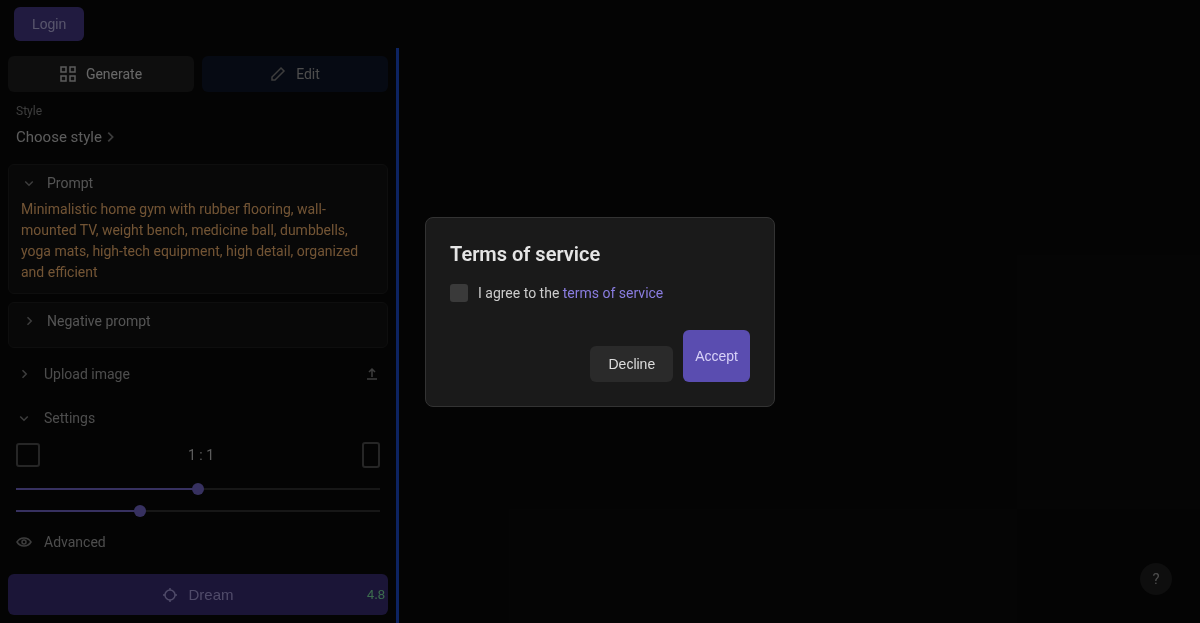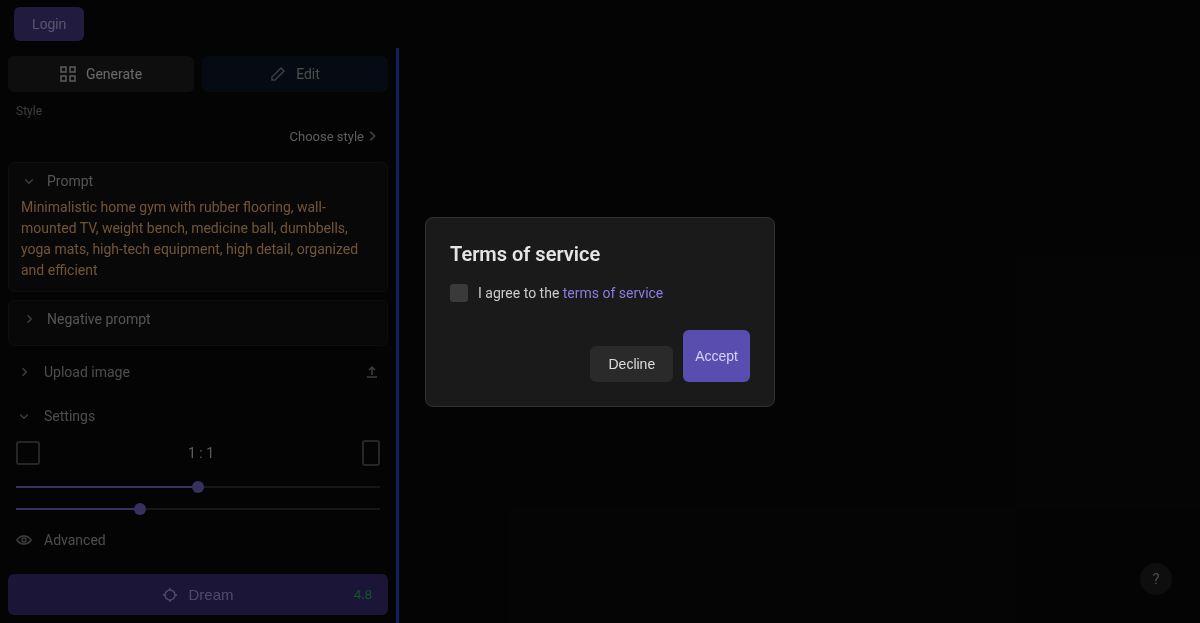--- a/index.html
+++ b/index.html
@@ -66,23 +66,23 @@
   background: #0f172a;
   color: #aaa;
   cursor: pointer;
   font-size: 14px;
 }
 .tab.active { background: #1f1f1f; color: #e5e5e5; }
 
 
 .section-label { font-size: 12px; color: #888; padding: 4px 8px 0 8px; }
 .style-row {
-  display: flex; align-items: center; justify-content: flex-end;
+  display: flex; align-items: center; justify-content: flex-start;
   padding: 10px 8px; border-radius: 6px; cursor: pointer;
-  font-size: 13px; color: #ccc;
+  font-size: 15px; color: #ccc;
 }
 .panel {
   background: #121212;
   border: 1px solid #1f1f1f;
   border-radius: 6px;
   padding: 10px 12px;
 }
 .panel-header {
   display: flex; align-items: center; gap: 10px;
   font-size: 14px; color: #bbb; margin-bottom: 8px;
@@ -130,21 +130,21 @@
   padding: 12px;
   font-size: 15px;
   display: flex;
   align-items: center;
   justify-content: center;
   gap: 10px;
   position: relative;
   cursor: pointer;
 }
 .dream-cost {
-  position: absolute; right: 16px; font-size: 13px; color: #22c55e;
+  position: absolute; right: 3px; font-size: 13px; color: #86efac;
 }
 
 
 .overlay {
   position: absolute; inset: 0;
   background: rgba(0,0,0,0.55);
   display: flex; align-items: center; justify-content: center;
 }
 .modal {
   width: 350px;

